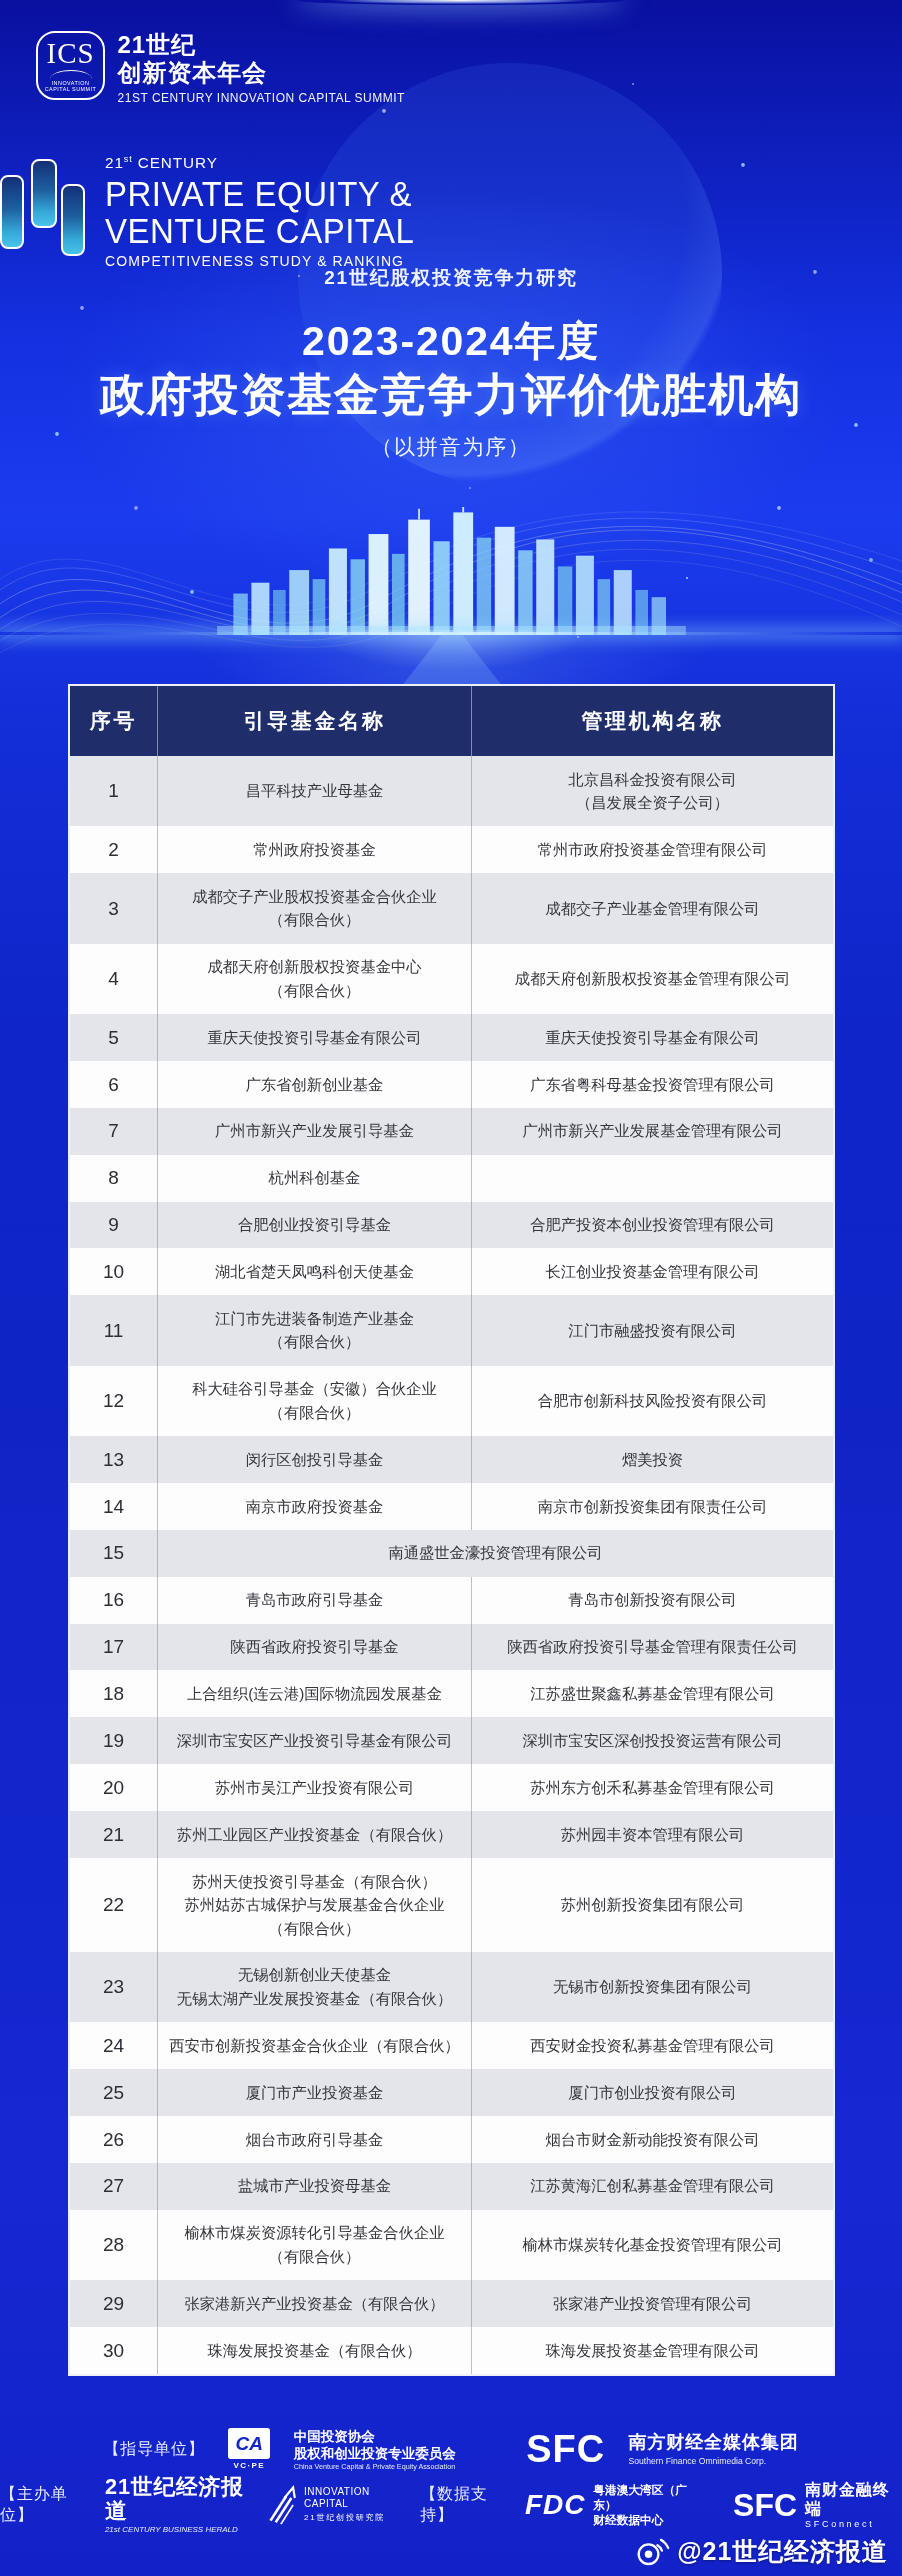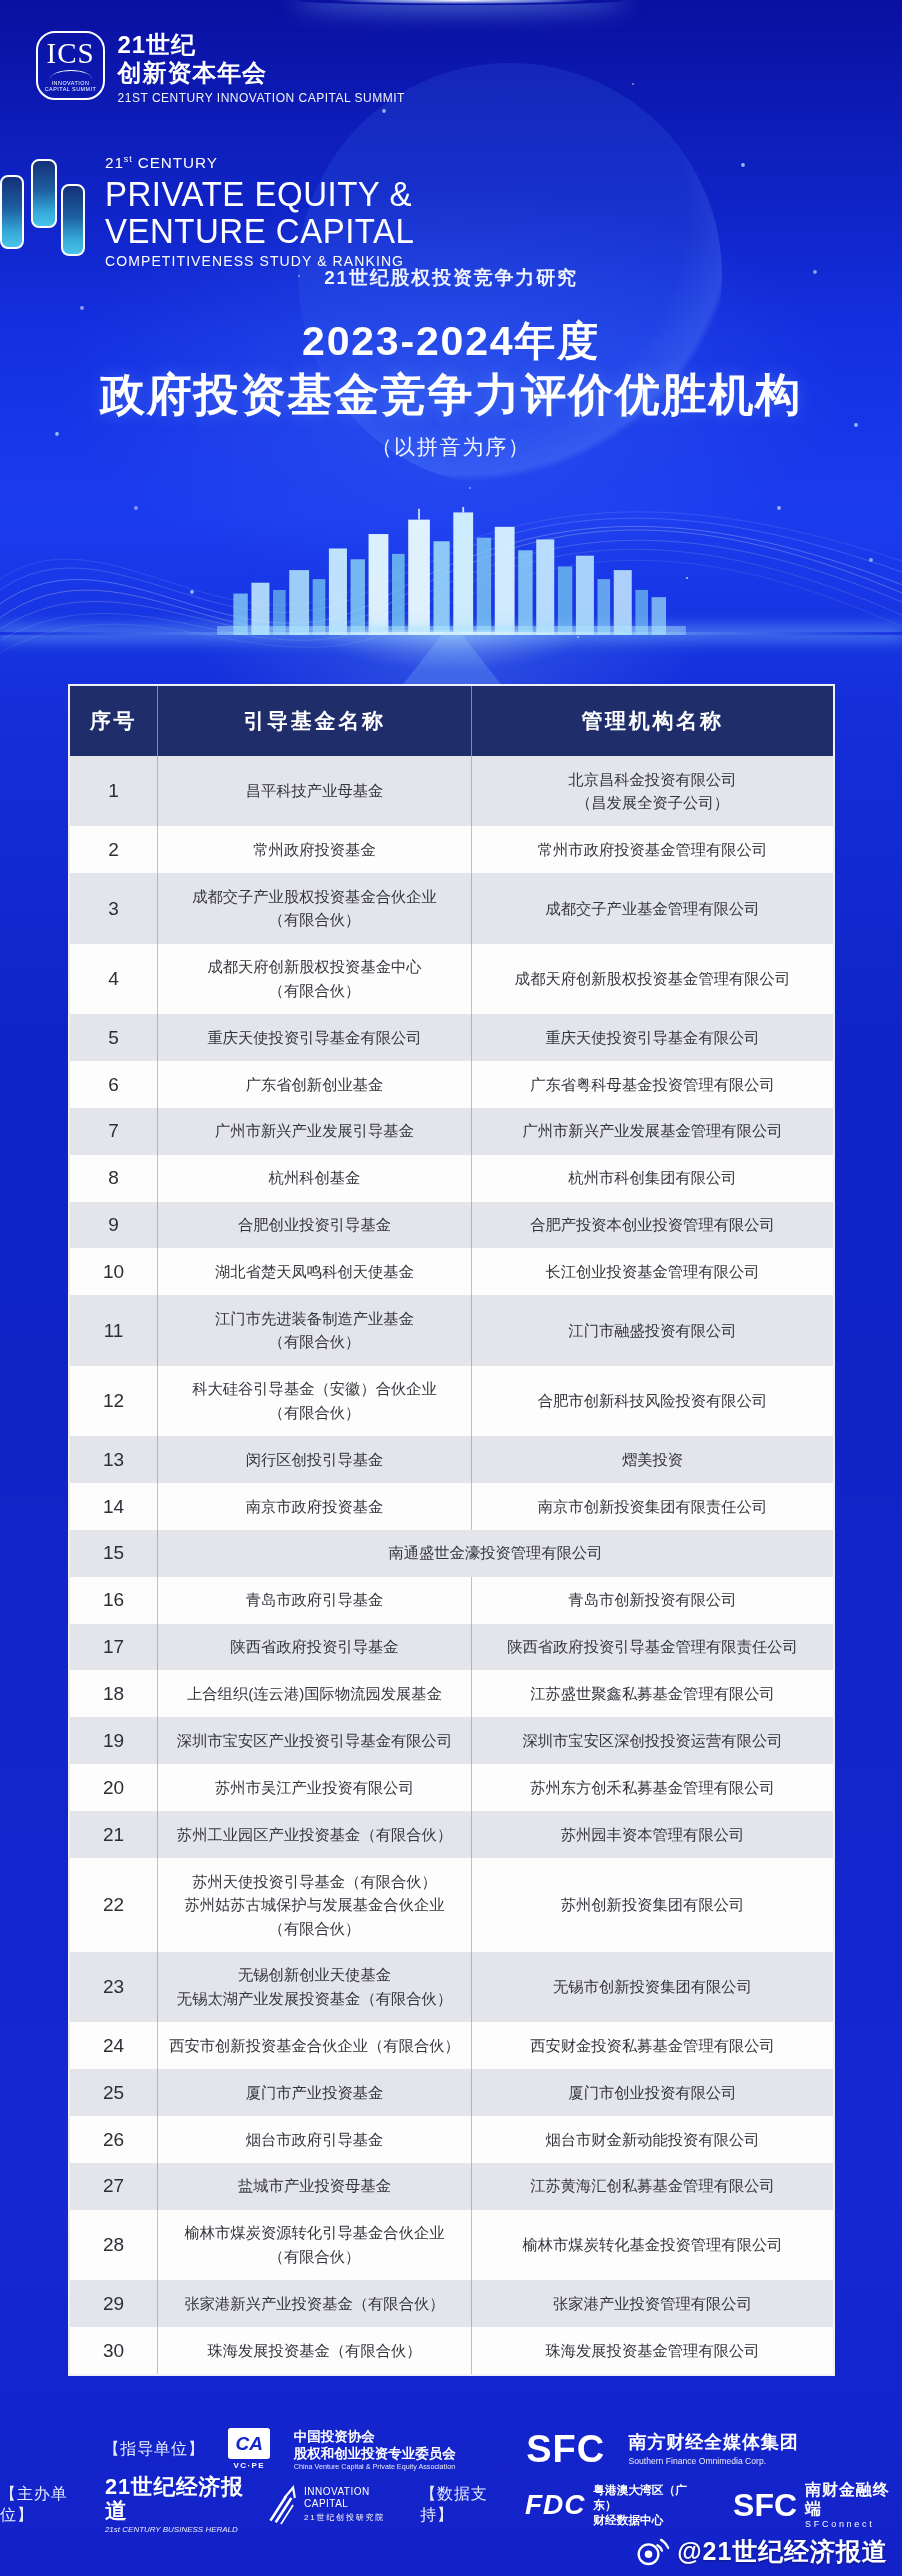--- a/index.html
+++ b/index.html
@@ -260,23 +260,20 @@
           </div>
       <div class="cell c-mgr">
             <div>广州市新兴产业发展基金管理有限公司</div>
           </div>
     </div>
         <div class="trow">
       <div class="cell c-num">8</div>
       <div class="cell c-fund">
             <div>杭州科创基金</div>
           </div>
-      <div class="cell c-mgr">
-            <div>杭州市科创集团有限公司</div>
-          </div>
     </div>
         <div class="trow alt">
       <div class="cell c-num">9</div>
       <div class="cell c-fund">
             <div>合肥创业投资引导基金</div>
           </div>
       <div class="cell c-mgr">
             <div>合肥产投资本创业投资管理有限公司</div>
           </div>
     </div>

